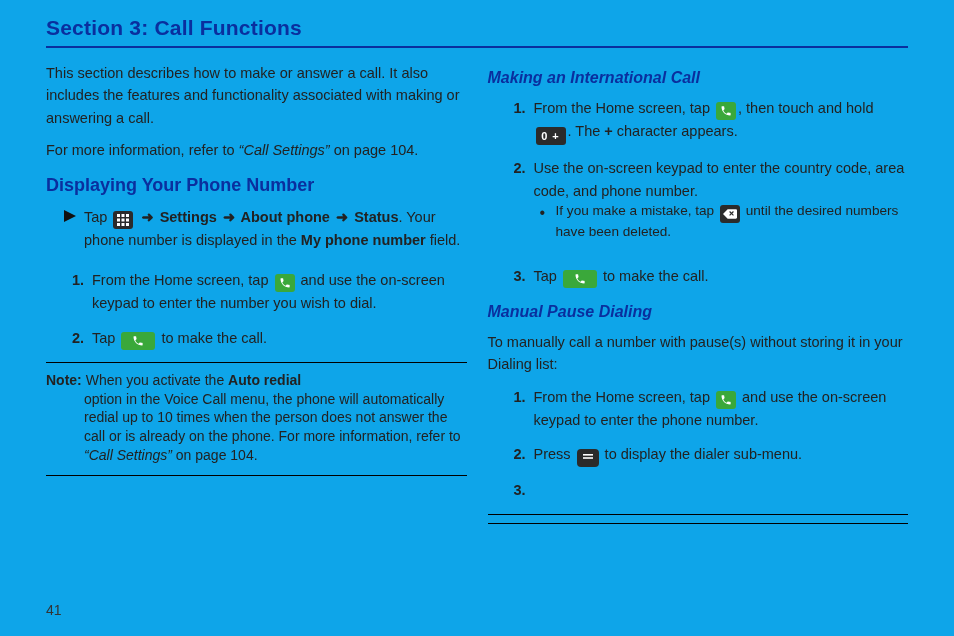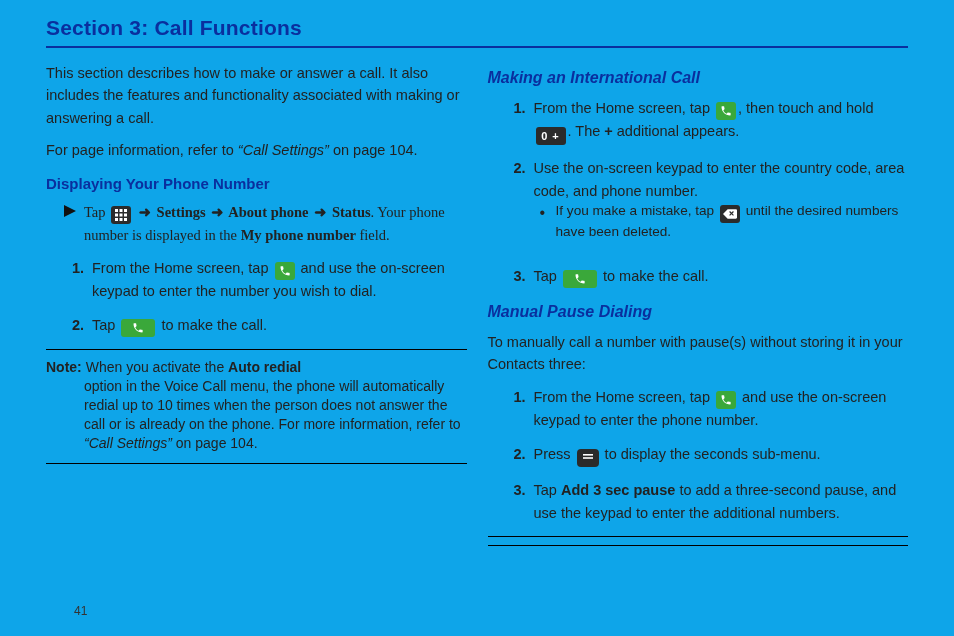--- a/index.html
+++ b/index.html
@@ -35,21 +35,21 @@
   }
   .col {
     width: 50%;
     font-size: 14.5px;
     line-height: 1.55;
   }
   p { margin: 0 0 10px 0; }
   .h2 {
     color: #0a2f9e;
     font-weight: 900;
-    font-size: 15px;
+    font-size: 18px;
     margin: 6px 0 6px 0;
   }
   .h3 {
     color: #0a2f9e;
     font-weight: 700;
     font-style: italic;
     font-size: 16px;
     margin: 4px 0 6px 0;
   }
   .italic { font-style: italic; }
@@ -68,22 +68,21 @@
     flex: 0 0 28px;
     font-weight: 700;
     text-align: right;
     padding-right: 8px;
     padding-left: 10px;
   }
   .num-list > li > .c { flex: 1; }
   .arrowrow {
     display: flex;
     margin-left: 18px;
-    margin-bottom: 10px;
-    font-family: Liberation Serif, serif;
+    margin-bottom: 18px;
   }
   .arrowrow > .a {
     width: 20px; flex: 0 0 20px;
   }
   .sub-bullet {
     display: flex;
     font-size: 13.6px;
     margin: 0 0 12px 6px;
     line-height: 1.3;
   }
@@ -128,40 +127,39 @@
     font-size: 14px;
     line-height: 1.35;
     padding: 0 0 6px 0;
   }
   .note .lbl { font-weight: 700; }
   .note-body { display: block; padding-left: 38px; }
   .pagenum {
     position: absolute;
     left: 46px;
     bottom: 18px;
-    font-size: 12px;
+    font-size: 14px;
     color: #333;
-    margin-left: 28px;
   }
 </style>
 </head>
 <body>
 
 <div class="page">
 
   <div class="section-title">Section 3: Call Functions</div>
   <div class="section-title-rule"></div>
 
   <div class="columns">
 
     <div class="col">
       <p>This section describes how to make or answer a call. It also includes the features and functionality associated with making or answering a call.</p>
 
       <p>
-        <span>For page information, refer to </span><span class="italic">“Call Settings”</span><span>  on page 104.</span>
+        <span>For more information, refer to </span><span class="italic">“Call Settings”</span><span>  on page 104.</span>
       </p>
 
       <div class="h2">Displaying Your Phone Number</div>
 
       <div class="arrowrow">
         <div class="a">
           <svg width="12" height="12" viewBox="0 0 10 10">
               <polygon points="0,0 10,5 0,10" fill="#111"></polygon>
             </svg>
         </div>
@@ -220,21 +218,21 @@
 
       <ol class="num-list">
         <li>
           <div class="n">1.</div>
           <div class="c">
             <span>From the Home screen, tap </span><span class="icon phone-icon">
               <svg width="12" height="12" viewBox="0 0 24 24">
                   <path fill="#fff" d="M6.6 10.8c1.4 2.8 3.8 5.2 6.6 6.6l2.2-2.2c.3-.3.7-.4 1.1-.3 1.2.4 2.5.6 3.8.6.6 0 1 .4 1 1v3.5c0 .6-.4 1-1 1C10.6 21 3 13.4 3 3.7c0-.6.4-1 1-1H7.5c.6 0 1 .4 1 1 0 1.3.2 2.6.6 3.8.1.4 0 .8-.3 1.1L6.6 10.8z"></path>
                 </svg>
             </span><span>, then touch and hold </span><br>
-            <span class="icon zero">0 +</span><span>. The </span><span class="bold">+</span><span> additional appears.</span>
+            <span class="icon zero">0 +</span><span>. The </span><span class="bold">+</span><span> character appears.</span>
           </div>
         </li>
         <li>
           <div class="n">2.</div>
           <div class="c">
             <span>Use the on-screen keypad to enter the country code, area code, and phone number.</span>
             <div class="sub-bullet">
               <div class="dot">•</div>
               <div>
                 <span>If you make a mistake, tap </span><span class="icon" style="border-radius:3px">
@@ -252,49 +250,46 @@
             <span>Tap </span><span class="icon phone-icon" style="width:34px">
               <svg width="14" height="12" viewBox="0 0 24 24">
                   <path fill="#fff" d="M6.6 10.8c1.4 2.8 3.8 5.2 6.6 6.6l2.2-2.2c.3-.3.7-.4 1.1-.3 1.2.4 2.5.6 3.8.6.6 0 1 .4 1 1v3.5c0 .6-.4 1-1 1C10.6 21 3 13.4 3 3.7c0-.6.4-1 1-1H7.5c.6 0 1 .4 1 1 0 1.3.2 2.6.6 3.8.1.4 0 .8-.3 1.1L6.6 10.8z"></path>
                 </svg>
             </span><span> to make the call.</span>
           </div>
         </li>
       </ol>
 
       <div class="h3">Manual Pause Dialing</div>
-      <p>To manually call a number with pause(s) without storing it in your Contacts three:</p>
+      <p>To manually call a number with pause(s) without storing it in your Dialing list:</p>
 
       <ol class="num-list">
         <li>
           <div class="n">1.</div>
           <div class="c">
             <span>From the Home screen, tap </span><span class="icon phone-icon">
               <svg width="12" height="12" viewBox="0 0 24 24">
                   <path fill="#fff" d="M6.6 10.8c1.4 2.8 3.8 5.2 6.6 6.6l2.2-2.2c.3-.3.7-.4 1.1-.3 1.2.4 2.5.6 3.8.6.6 0 1 .4 1 1v3.5c0 .6-.4 1-1 1C10.6 21 3 13.4 3 3.7c0-.6.4-1 1-1H7.5c.6 0 1 .4 1 1 0 1.3.2 2.6.6 3.8.1.4 0 .8-.3 1.1L6.6 10.8z"></path>
                 </svg>
             </span><span> and use the on-screen keypad to enter the phone number.</span>
           </div>
         </li>
         <li>
           <div class="n">2.</div>
           <div class="c">
             <span>Press </span><span class="icon menu">
               <svg width="12" height="10" viewBox="0 0 12 10">
                   <rect x="1" y="1" width="10" height="1.6" fill="#fff"></rect>
                   <rect x="1" y="4.2" width="10" height="1.6" fill="#fff"></rect>
                 </svg>
-            </span><span> to display the seconds sub-menu.</span>
+            </span><span> to display the dialer sub-menu.</span>
           </div>
         </li>
         <li>
           <div class="n">3.</div>
-          <div class="c">
-            <span>Tap </span><span class="bold">Add 3 sec pause</span><span> to add a three-second pause, and use the keypad to enter the additional numbers.</span>
-          </div>
         </li>
       </ol>
 
       <div class="hr"></div>
       <div class="hr"></div>
 
     </div>
   </div>
 
   <div class="pagenum">41</div>

